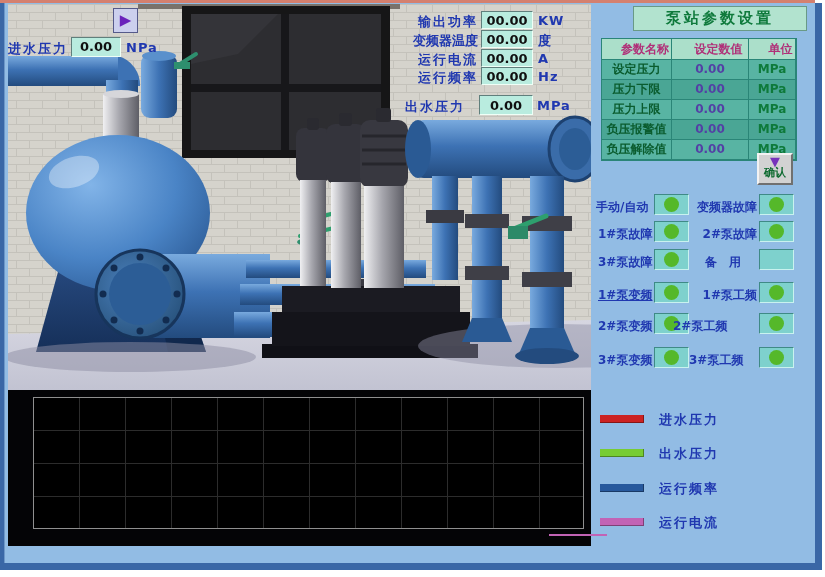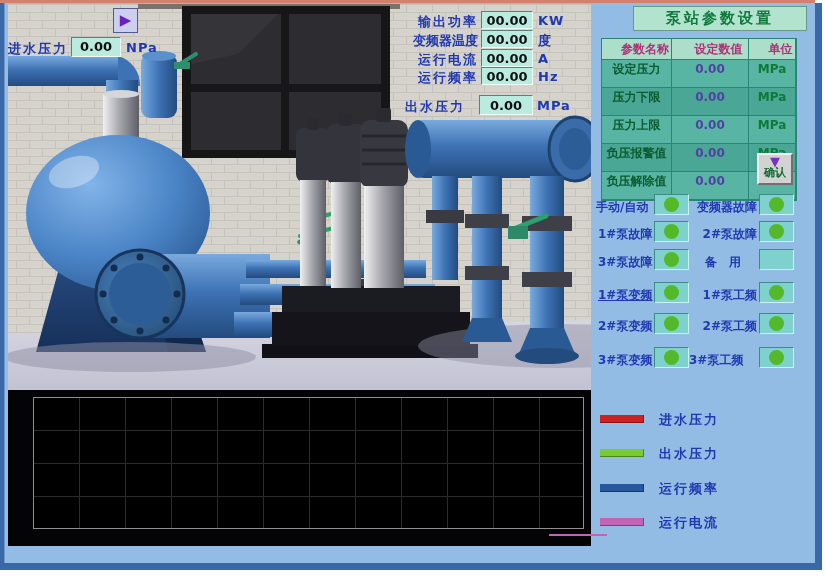--- a/index.html
+++ b/index.html
@@ -22,21 +22,21 @@
         color:#101010;font-weight:bold;font-size:13px;text-align:center;line-height:18px;}
   .report-btn{left:14px;top:8px;width:98px;height:25px;background:#b5ead8;border:1px solid #4a7a6a;
         color:#0f8040;font-weight:bold;font-size:16px;letter-spacing:3px;text-align:center;line-height:23px;cursor:pointer;}
   .play-btn{left:113px;top:8px;width:25px;height:25px;background:#ccd0ee;border:1px solid #555a8a;
         color:#6a22bb;font-size:15px;text-align:center;line-height:23px;cursor:pointer;}
   
   .ptitle{left:633px;top:6px;width:174px;height:25px;background:#b2e3cf;border:1px solid #699a86;
         color:#0f7a3c;font-weight:bold;font-size:15px;letter-spacing:3px;text-align:center;line-height:23px;}
   .ptable{left:601px;top:38px;width:196px;border:1px solid #2a8577;display:grid;
         grid-template-columns:70px 77px 47px;background:#4fae9e;}
-  .ptable .cell{border-right:1px solid #2a8577;border-bottom:1px solid #2a8577;height:28px;
+  .ptable .cell{border-right:1px solid #2a8577;border-bottom:1px solid #2a8577;height:20px;
         text-align:center;line-height:19px;font-size:12px;font-weight:bold;white-space:nowrap;overflow:hidden;}
   .ptable .hcell{background:#abdfca;color:#b03078;height:21px;line-height:20px;padding-left:17px;}
   .ptable .ncell{color:#0a5c2e;}
   .ptable .vcell{color:#5340a5;}
   .ptable .ucell{color:#0e7a3a;}
   .ptable .r-even{background:#58b4a3;}
   .ptable .r-odd{background:#4aa695;}
   .confirm-btn{left:757px;top:153px;width:36px;height:32px;background:#d2d2d2;
         border-top:2px solid #f2f2f2;border-left:2px solid #f2f2f2;border-bottom:2px solid #707070;border-right:2px solid #707070;
         cursor:pointer;text-align:center;}
@@ -306,21 +306,21 @@
   <span class="abs ind-label" style="left:689px;top:254px;width:68px;text-align:center;">备　用</span>
   <div class="abs ind-box" style="left:759px;top:249px;" data-state="empty"></div>
 
   <span class="abs ind-label" style="left:598px;top:287px;text-decoration:underline;">1#泵变频</span>
   <div class="abs ind-box" style="left:654px;top:282px;" data-state="on"><span class="lamp" style="background: rgb(85, 184, 42);"></span></div>
   <span class="abs ind-label" style="left:689px;top:287px;width:68px;text-align:right;">1#泵工频</span>
   <div class="abs ind-box" style="left:759px;top:282px;" data-state="on"><span class="lamp" style="background: rgb(85, 184, 42);"></span></div>
 
   <span class="abs ind-label" style="left:598px;top:318px;">2#泵变频</span>
   <div class="abs ind-box" style="left:654px;top:313px;" data-state="on"><span class="lamp" style="background: rgb(85, 184, 42);"></span></div>
-  <span class="abs ind-label" style="left:689px;top:318px;width:68px;text-align:right;">2#泵工频</span>
+  <span class="abs ind-label" style="left:673px;top:318px;width:68px;text-align:left;">2#泵工频</span>
   <div class="abs ind-box" style="left:759px;top:313px;" data-state="on"><span class="lamp" style="background: rgb(85, 184, 42);"></span></div>
 
   <span class="abs ind-label" style="left:598px;top:352px;">3#泵变频</span>
   <div class="abs ind-box" style="left:654px;top:347px;" data-state="on"><span class="lamp" style="background: rgb(85, 184, 42);"></span></div>
   <span class="abs ind-label" style="left:689px;top:352px;width:68px;text-align:left;">3#泵工频</span>
   <div class="abs ind-box" style="left:759px;top:347px;" data-state="on"><span class="lamp" style="background: rgb(85, 184, 42);"></span></div>
 
   <div class="abs chart-panel">
     <div class="abs plot">
       <div class="abs trace" style="background: rgb(194, 99, 181);"></div>

